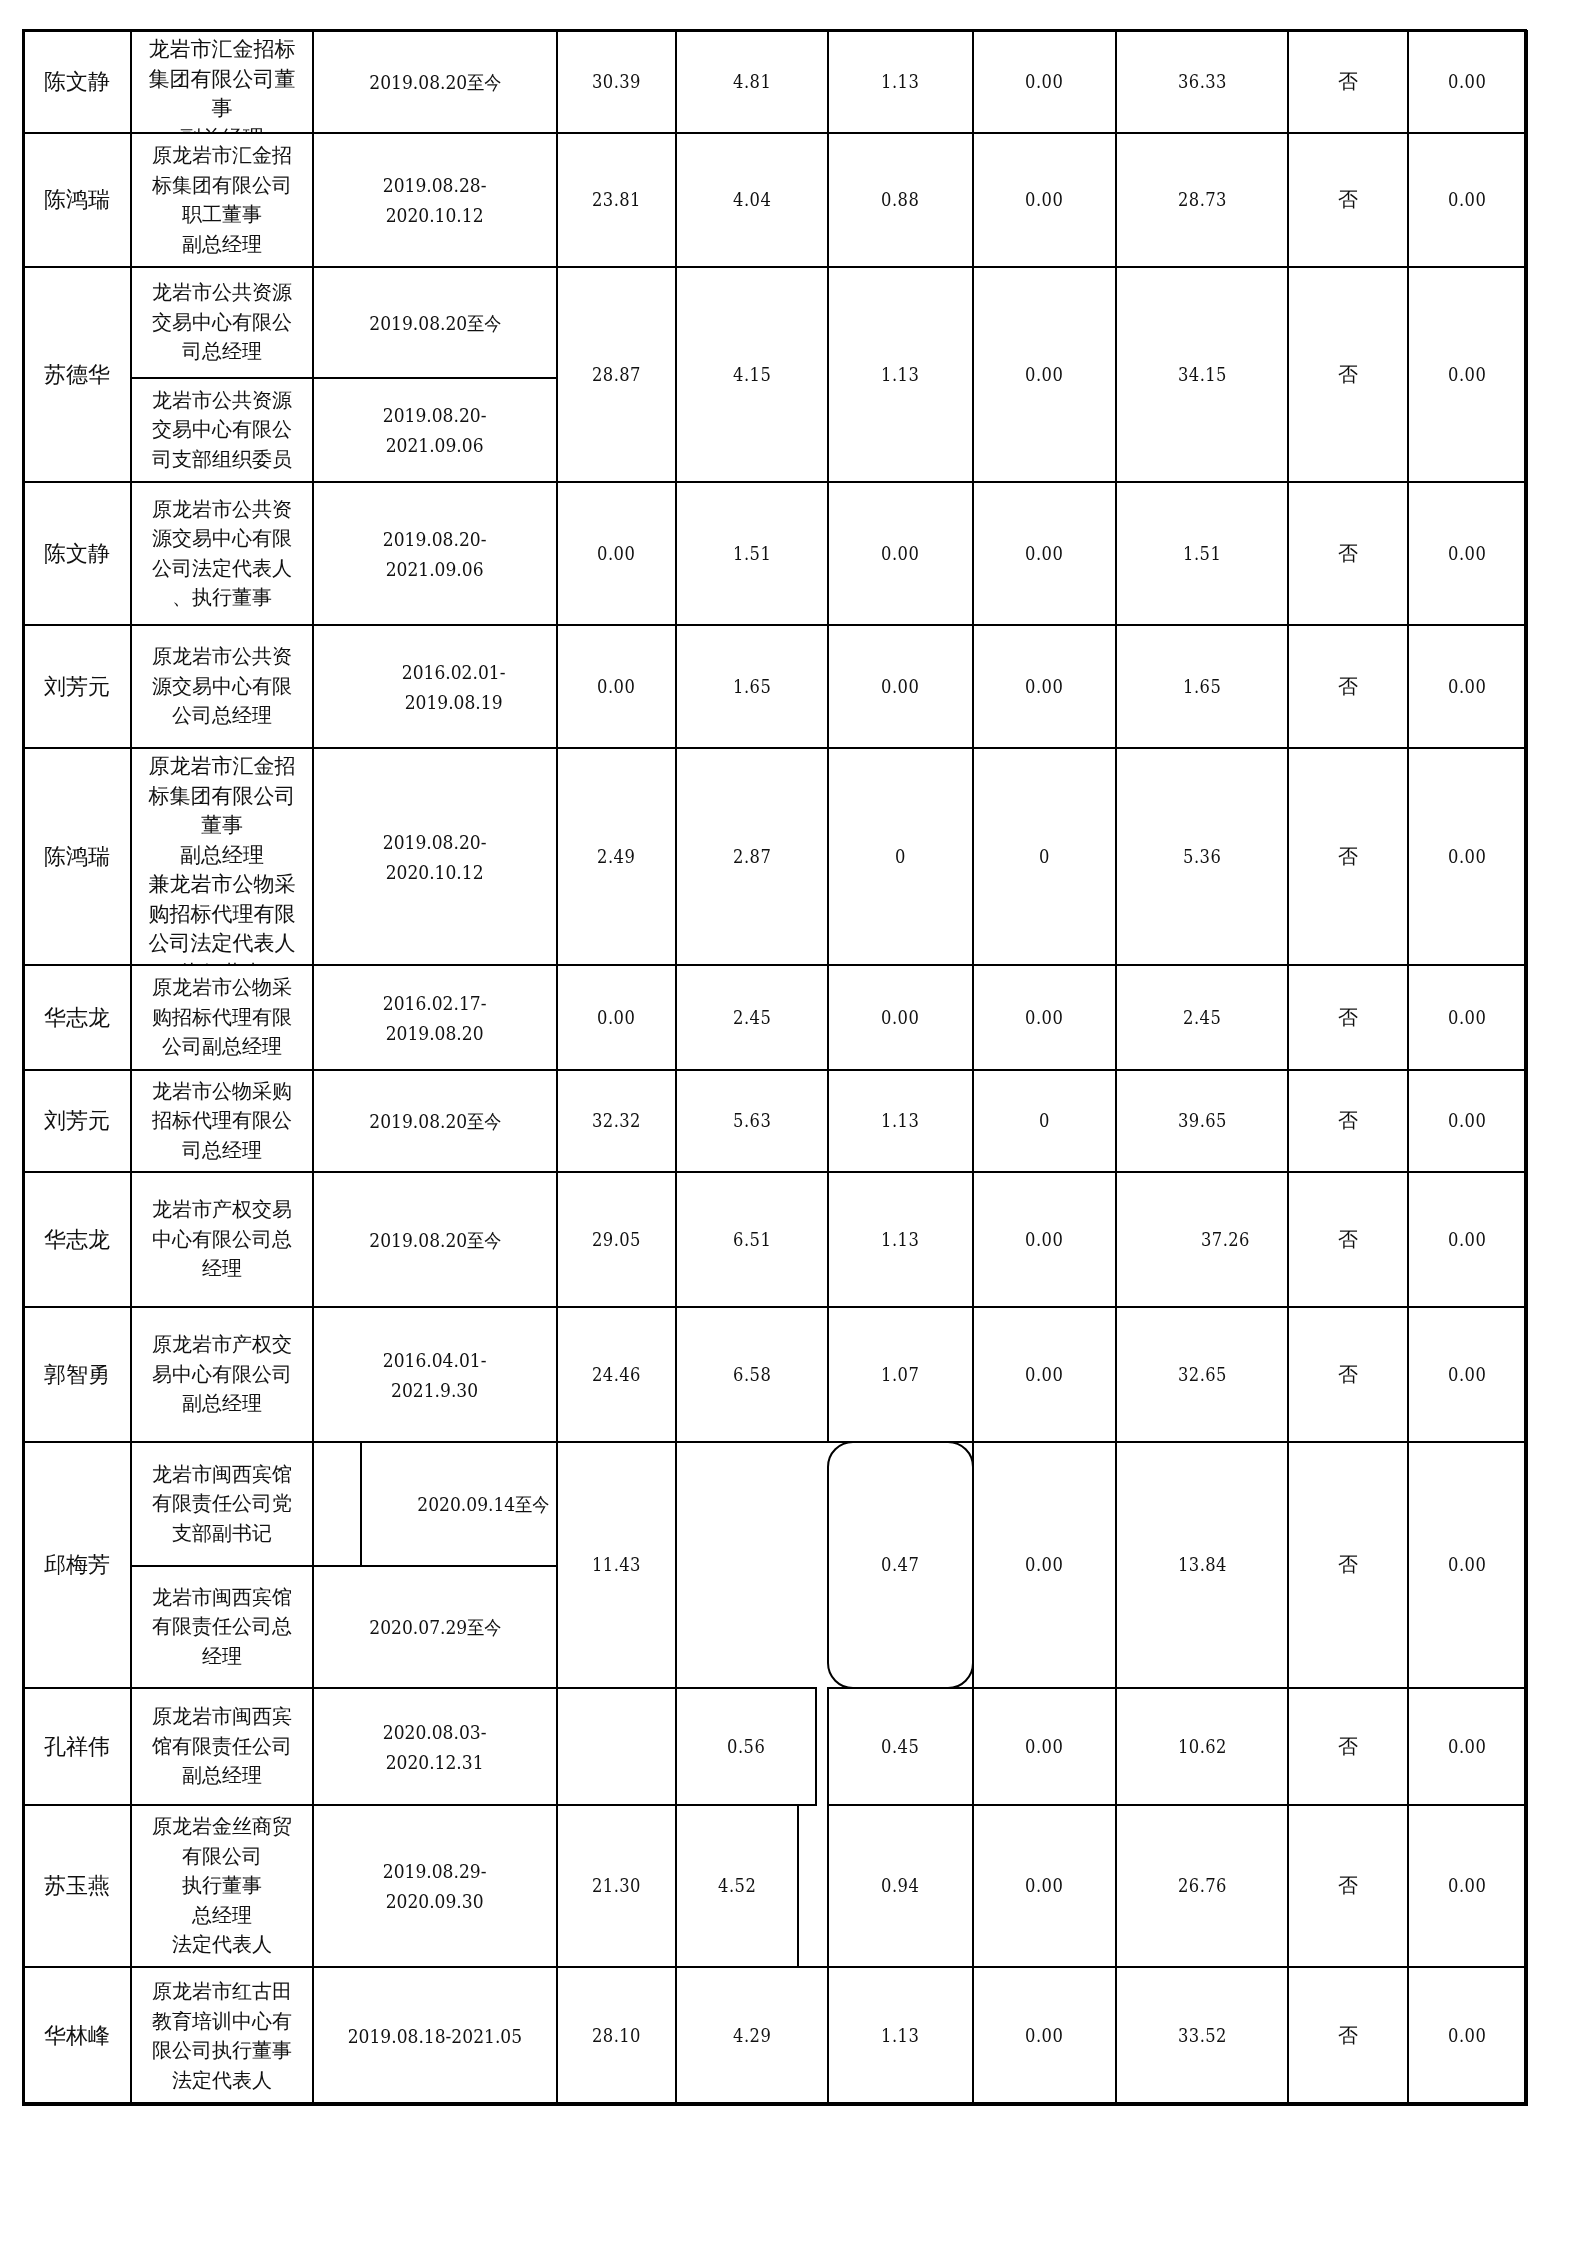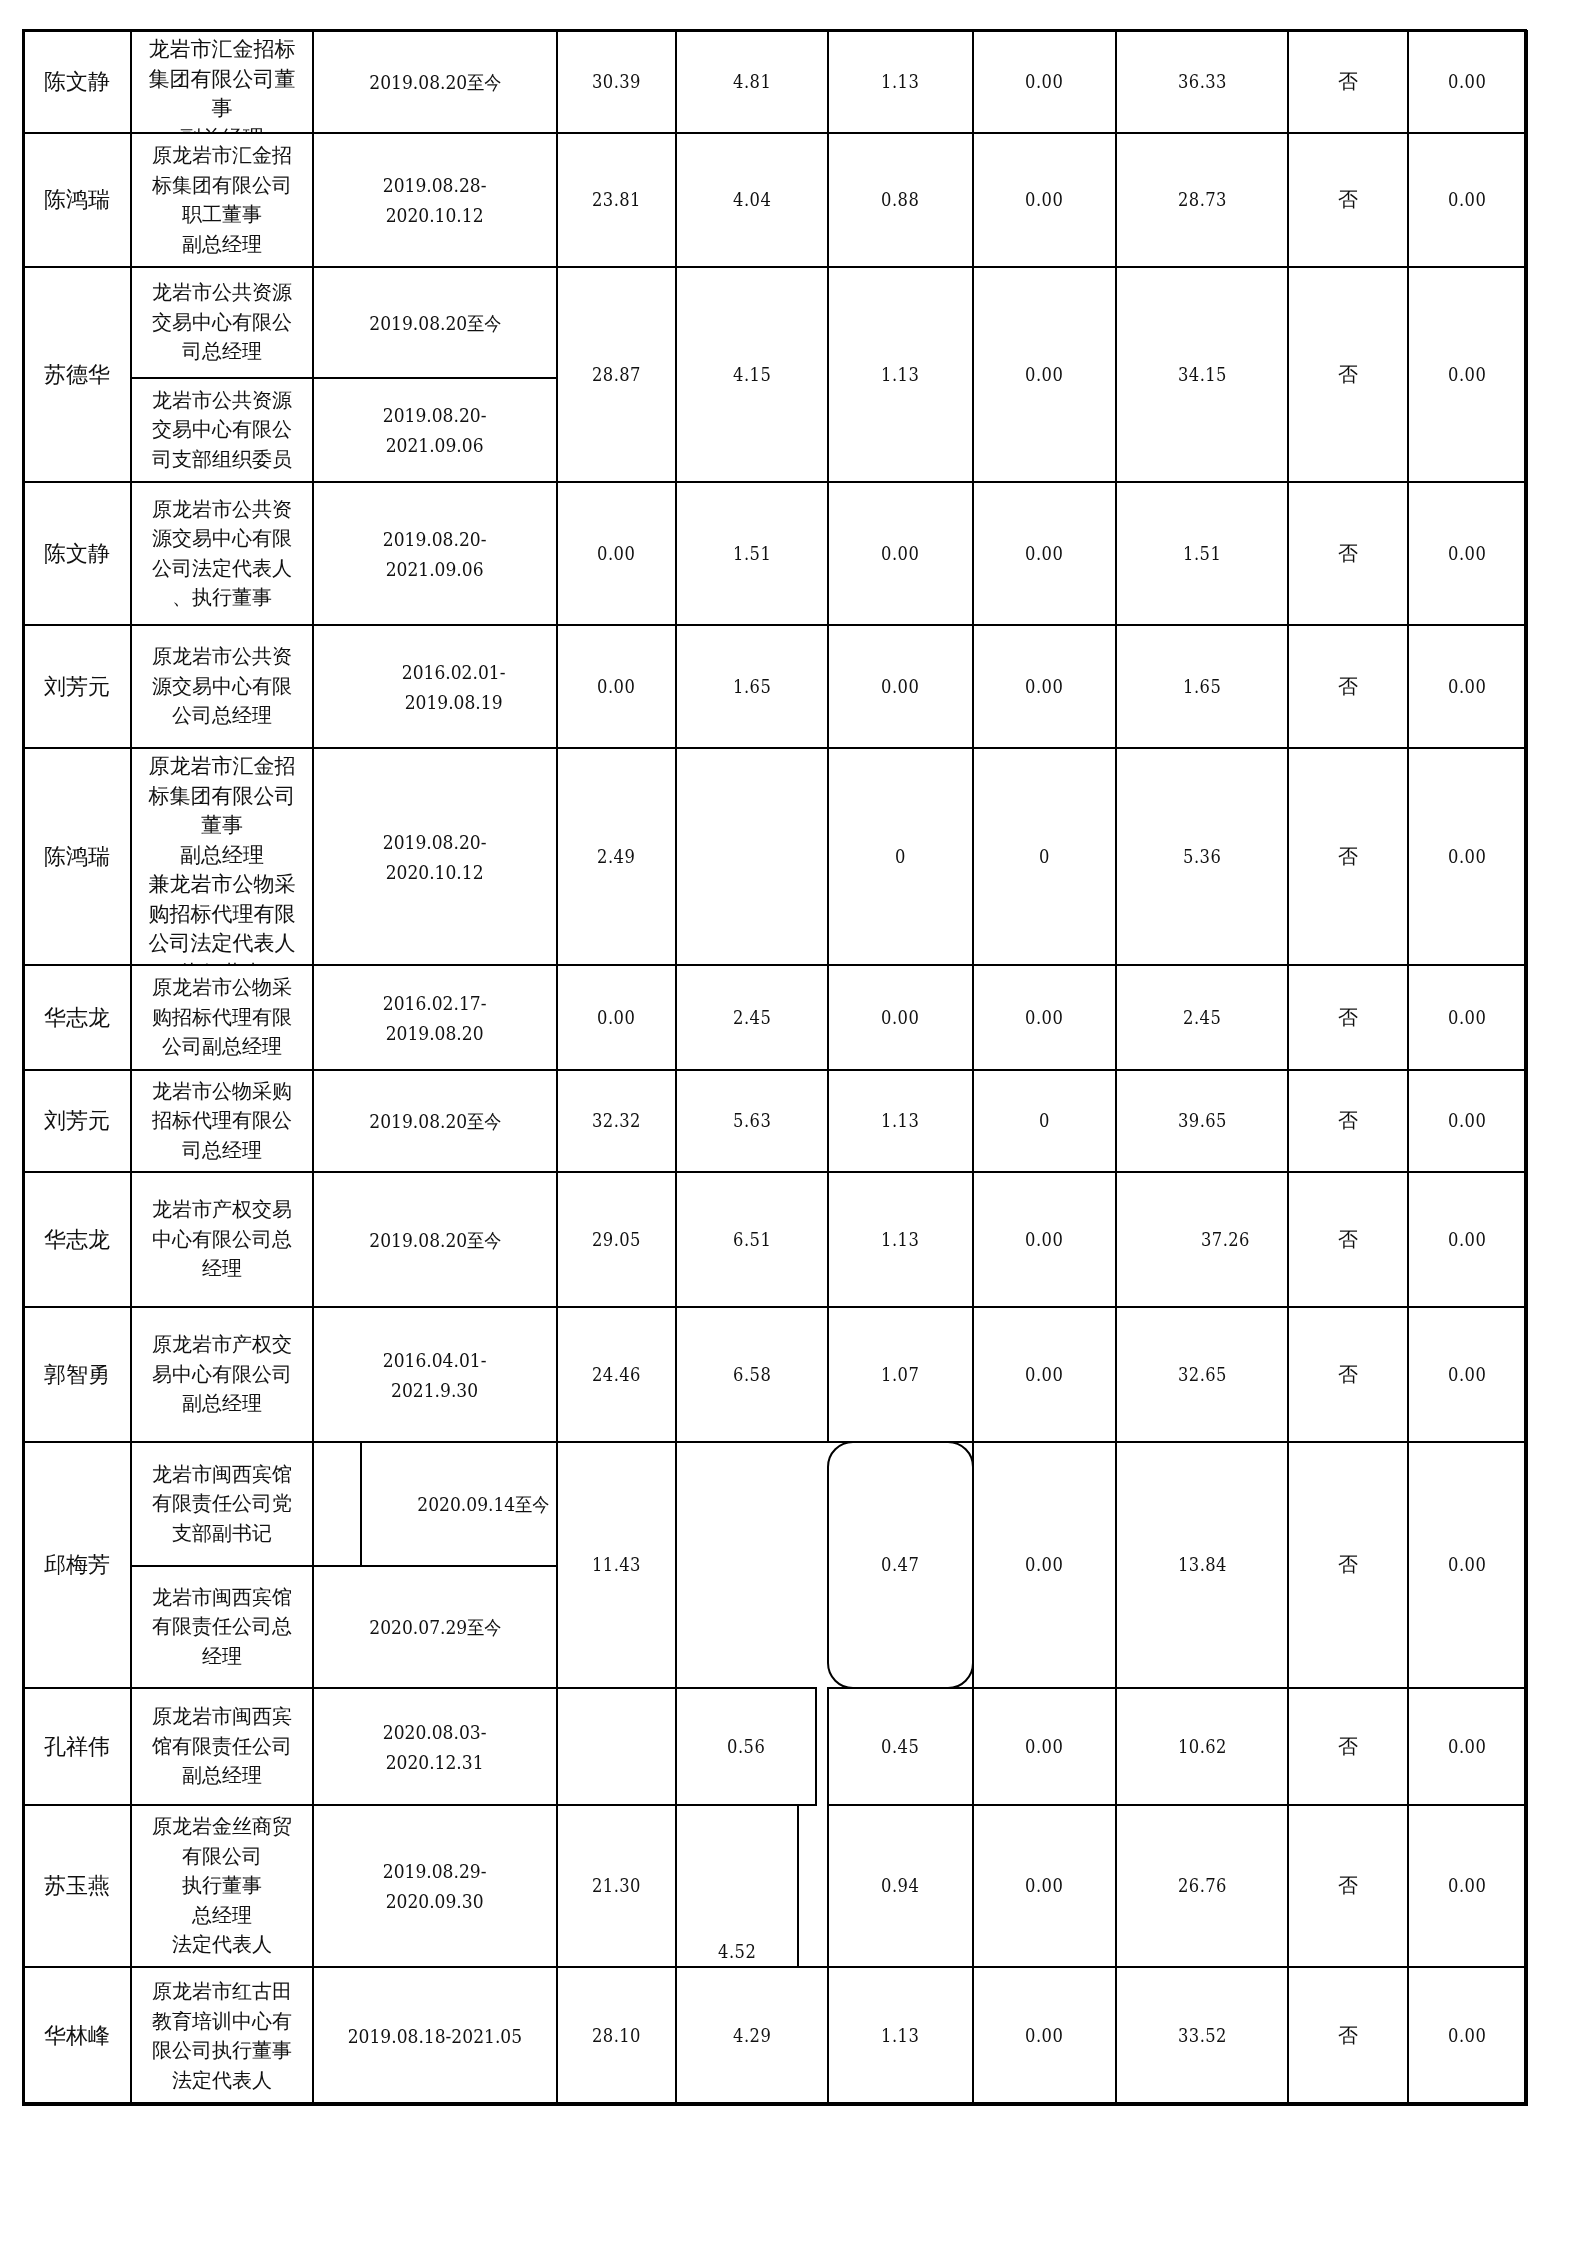--- a/index.html
+++ b/index.html
@@ -210,20 +210,23 @@
 公司法定代表人
 执行董事</span>
     </div>
     <div class="cell date" style="left: 312px; top: 747px; width: 246px; height: 219px;">
       <span class="txt">2019.08.20-
 2020.10.12</span>
     </div>
     <div class="cell num" style="left: 556px; top: 747px; width: 121px; height: 219px;">
       <span class="txt">2.49</span>
     </div>
+    <div class="cell num" style="left: 675px; top: 747px; width: 154px; height: 219px;">
+      <span class="txt">2.87</span>
+    </div>
     <div class="cell num" style="left: 827px; top: 747px; width: 147px; height: 219px;">
       <span class="txt">0</span>
     </div>
     <div class="cell num" style="left: 972px; top: 747px; width: 145px; height: 219px;">
       <span class="txt">0</span>
     </div>
     <div class="cell num" style="left: 1115px; top: 747px; width: 174px; height: 219px;">
       <span class="txt">5.36</span>
     </div>
     <div class="cell " style="left: 1287px; top: 747px; width: 122px; height: 219px;">
@@ -439,21 +442,21 @@
 总经理
 法定代表人</span>
     </div>
     <div class="cell date" style="left: 312px; top: 1804px; width: 246px; height: 164px;">
       <span class="txt">2019.08.29-
 2020.09.30</span>
     </div>
     <div class="cell num" style="left: 556px; top: 1804px; width: 121px; height: 164px;">
       <span class="txt">21.30</span>
     </div>
-    <div class="cell num" style="left: 675px; top: 1804px; width: 124px; height: 164px; align-items: flex-end;">
+    <div class="cell num" style="left: 675px; top: 1804px; width: 124px; height: 164px;">
       <span class="txt">4.52</span>
     </div>
     <div class="cell num" style="left: 827px; top: 1804px; width: 147px; height: 164px;">
       <span class="txt">0.94</span>
     </div>
     <div class="cell num" style="left: 972px; top: 1804px; width: 145px; height: 164px;">
       <span class="txt">0.00</span>
     </div>
     <div class="cell num" style="left: 1115px; top: 1804px; width: 174px; height: 164px;">
       <span class="txt">26.76</span>

